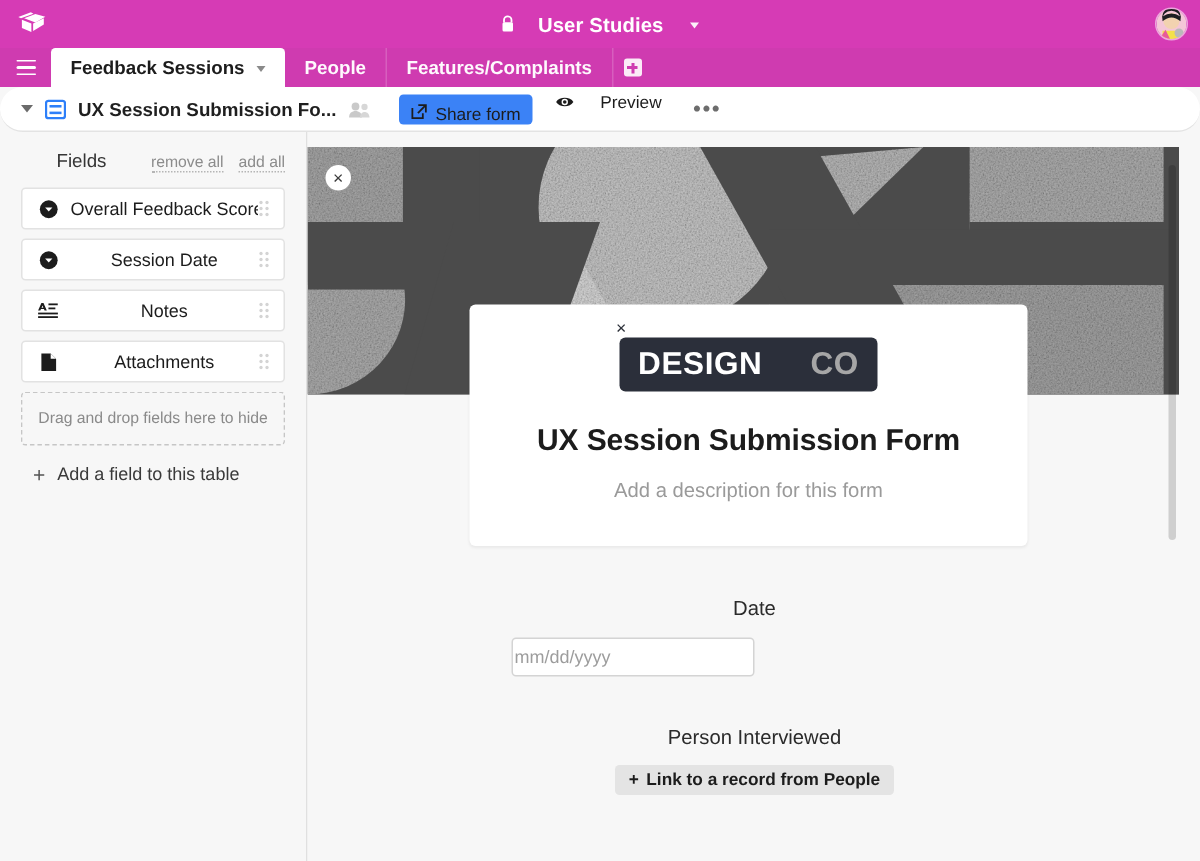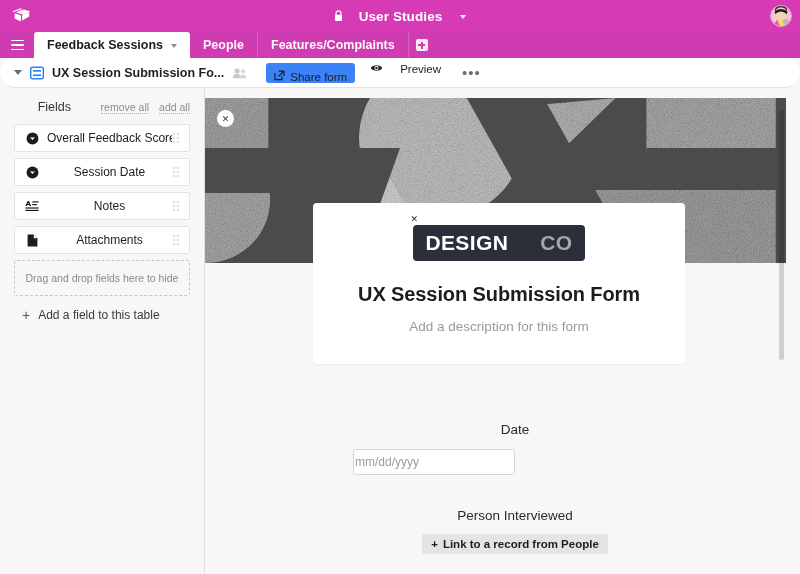--- a/index.html
+++ b/index.html
@@ -159,21 +159,21 @@
   }
   .logo-box {
     background: #2b2f3a; border-radius: 4px; padding: 6px 12px 6px 12px;
     display: inline-flex; align-items: center; gap: 32px;
   }
   .logo-box .l1 { color: #ffffff; font-size: 21px; font-weight: bold; letter-spacing: .4px; }
   .logo-box .l2 { color: #a6a6a6; font-size: 21px; font-weight: bold; letter-spacing: .4px; }
   .form-title { margin-top: 22px; font-size: 20px; font-weight: bold; color: #1c1c1c; letter-spacing: -.1px; }
   .form-desc { margin-top: 13px; font-size: 13.5px; color: #9a9a9a; }
 
-  .fields-area { position: absolute; left: 124px; top: 300px; width: 372px; padding: 0 24px; margin-top: 24px; }
+  .fields-area { position: absolute; left: 112px; top: 300px; width: 372px; padding: 0 24px; }
   .qlabel { font-size: 13.5px; color: #2b2b2b; }
   .date-input {
     margin-top: 12px; width: 162px; height: 26px; border: 1px solid #d4d4d4; border-radius: 3px;
     background: #fff; display: flex; align-items: center; padding: 0 1px;
     font-size: 12px; color: #9d9d9d;
   }
   .qlabel2 { margin-top: 33px; font-size: 13.5px; color: #2b2b2b; }
   .link-record {
     margin-top: 11px; display: inline-flex; align-items: center; gap: 5px;
     background: #e4e4e4; border-radius: 3px; height: 20px; padding: 0 9px;

